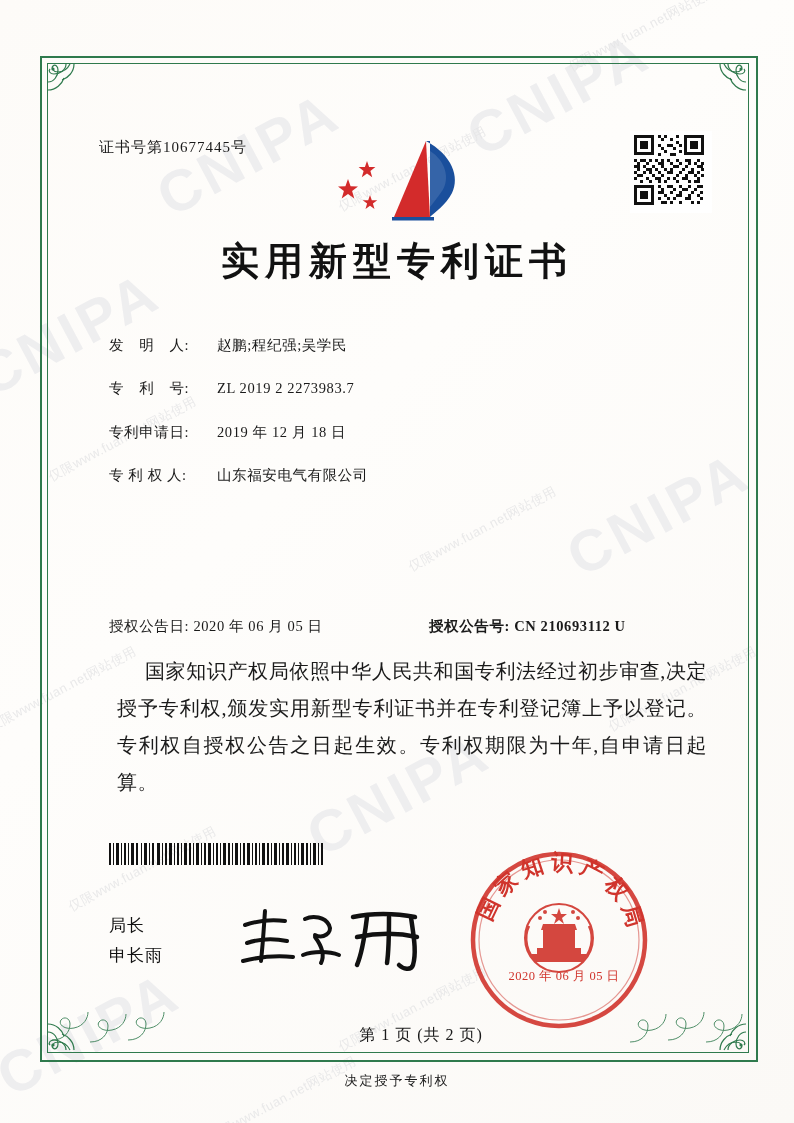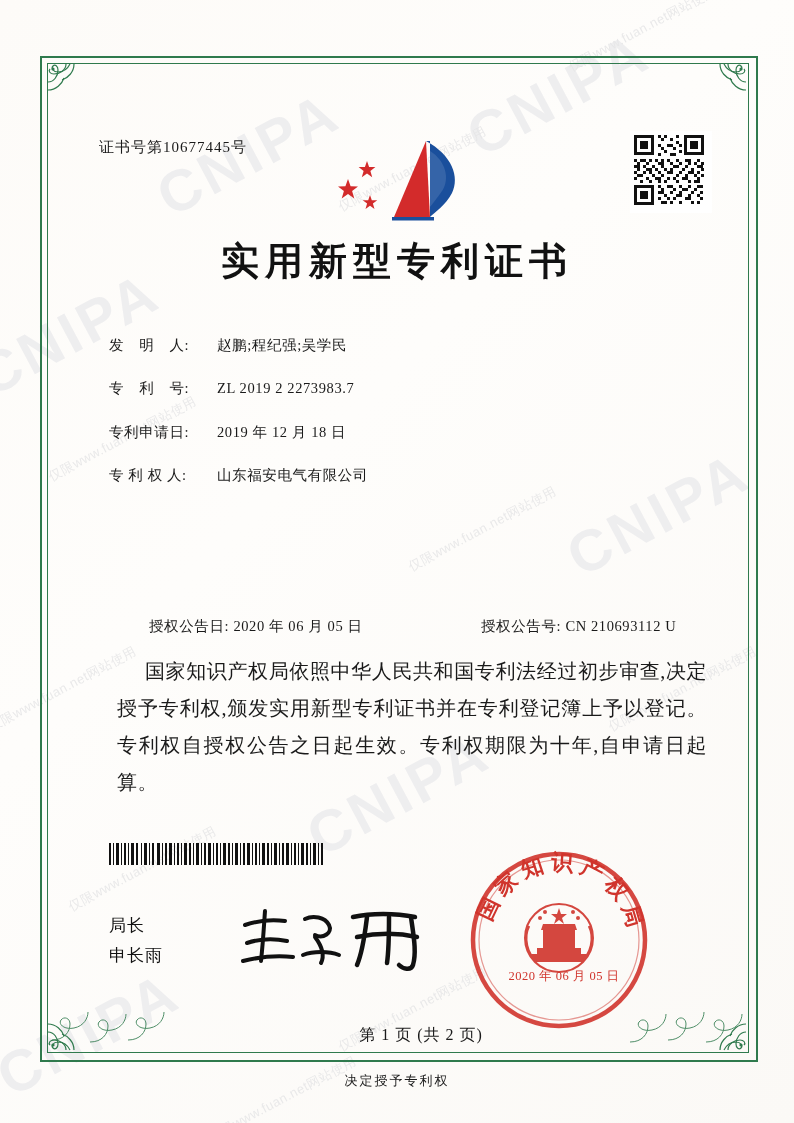--- a/index.html
+++ b/index.html
@@ -161,26 +161,26 @@
   }
 
   .row-split {
     position: absolute;
     left: 62px;
     top: 554px;
     width: 600px;
     font-size: 14.5px;
     letter-spacing: 0.6px;
     color: #1a1a1a;
-    margin-left: 40px;
   }
   .row-split .right {
     position: absolute;
-    left: 332px;
+    left: 320px;
     top: 0;
+    font-weight: bold;
   }
 
   .para {
     position: absolute;
     left: 70px;
     width: 590px;
     font-size: 20px;
     line-height: 1.85;
     color: #1a1a1a;
     text-align: justify;

